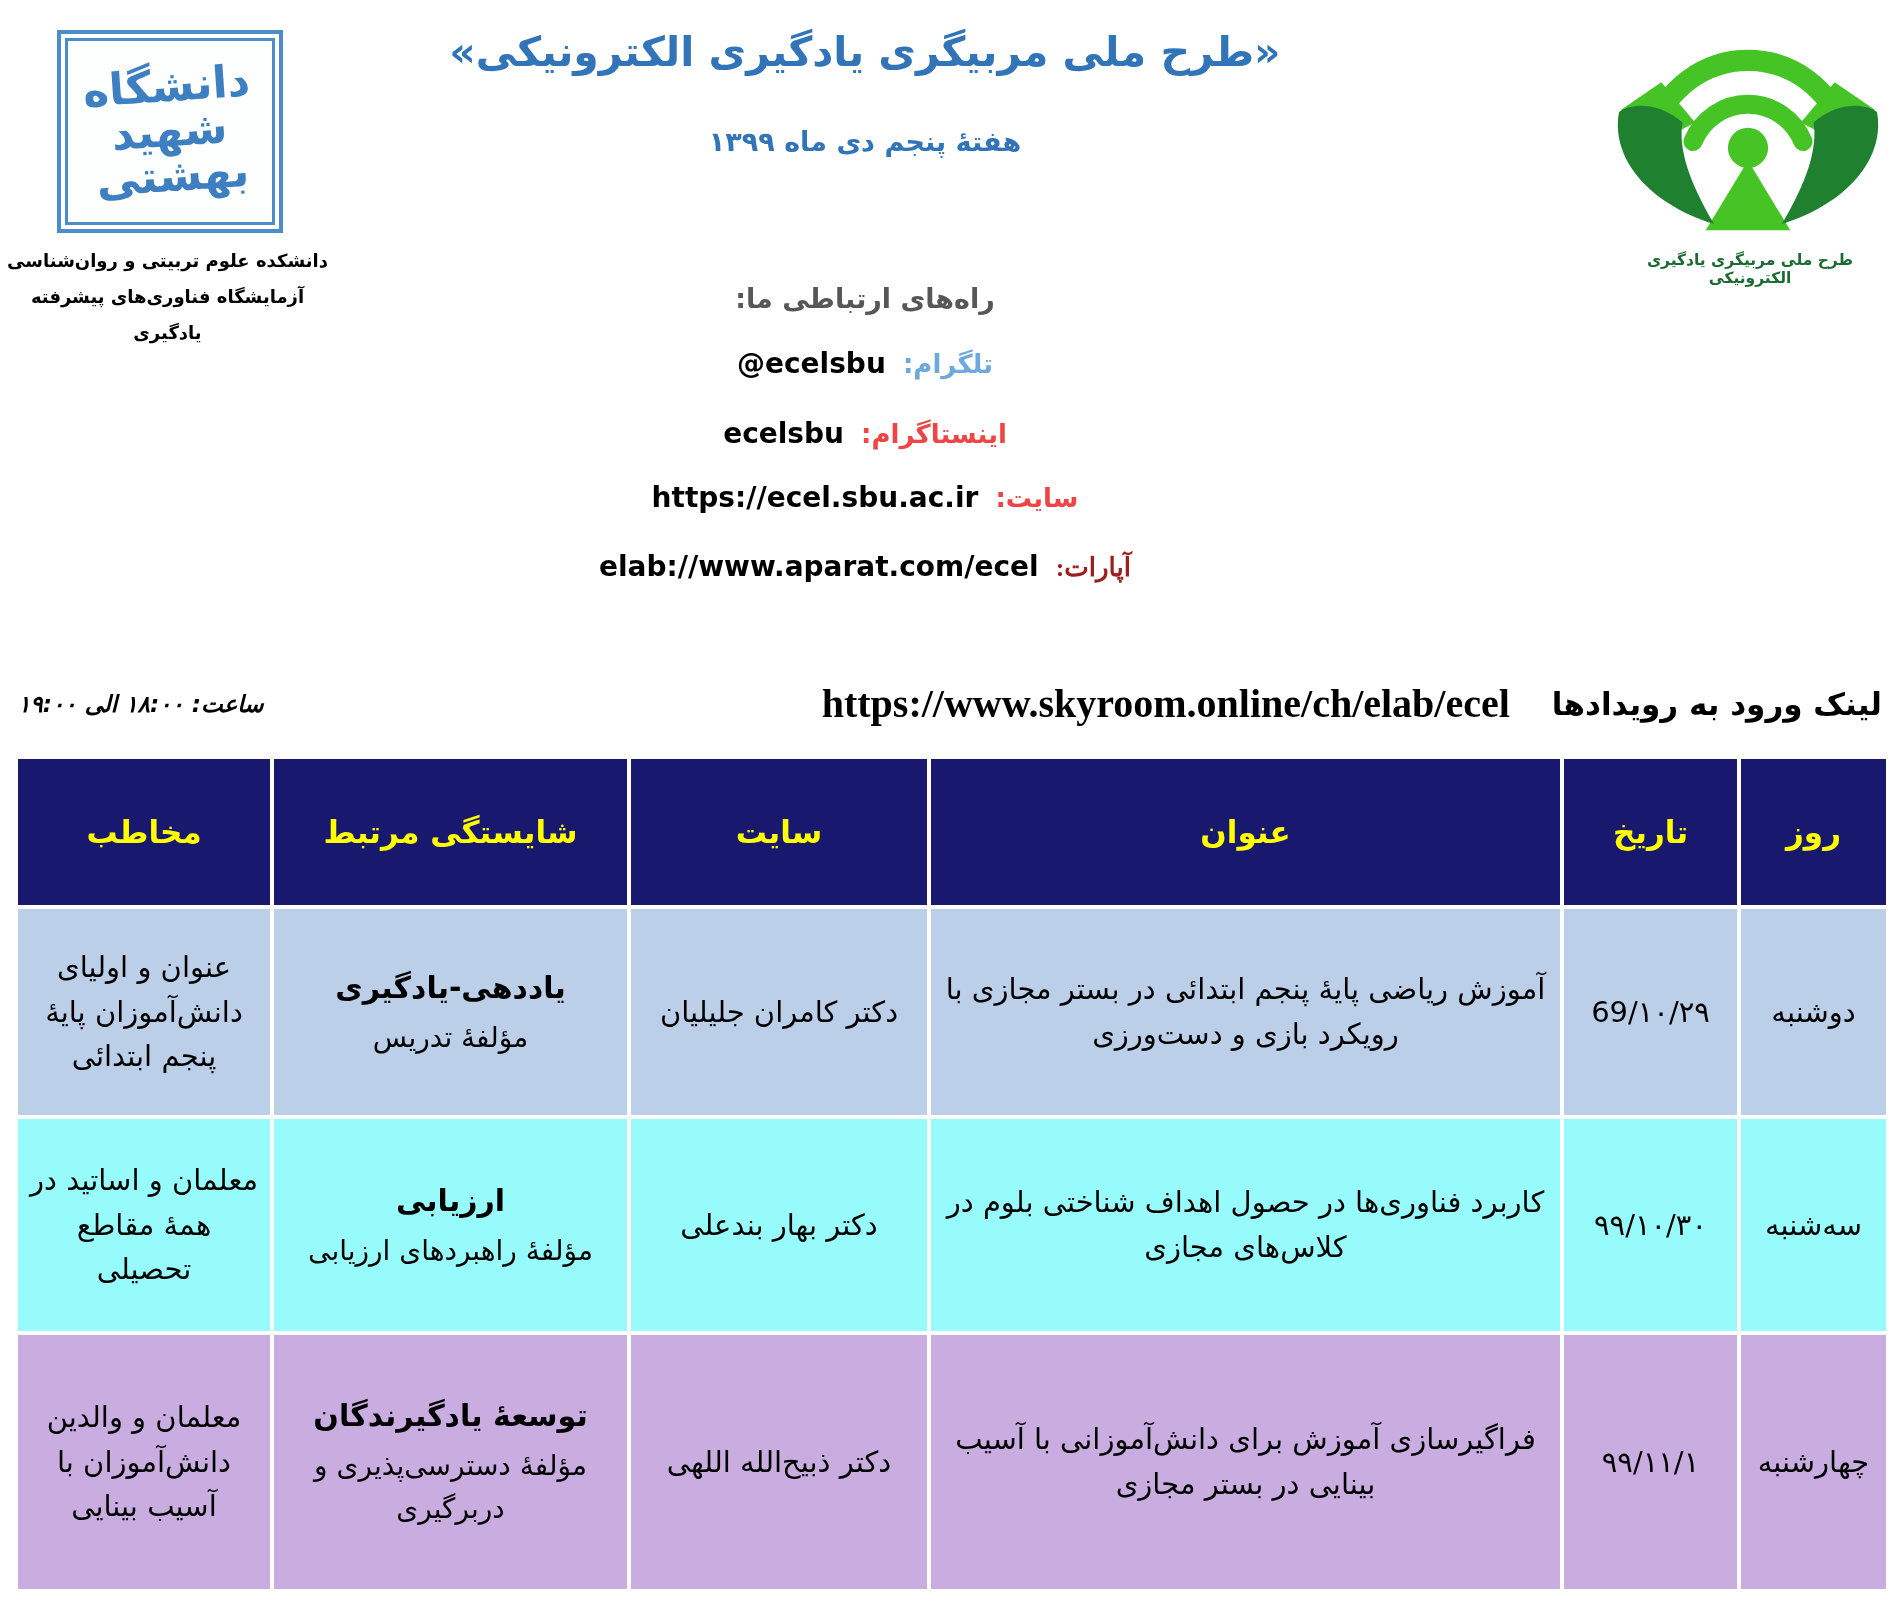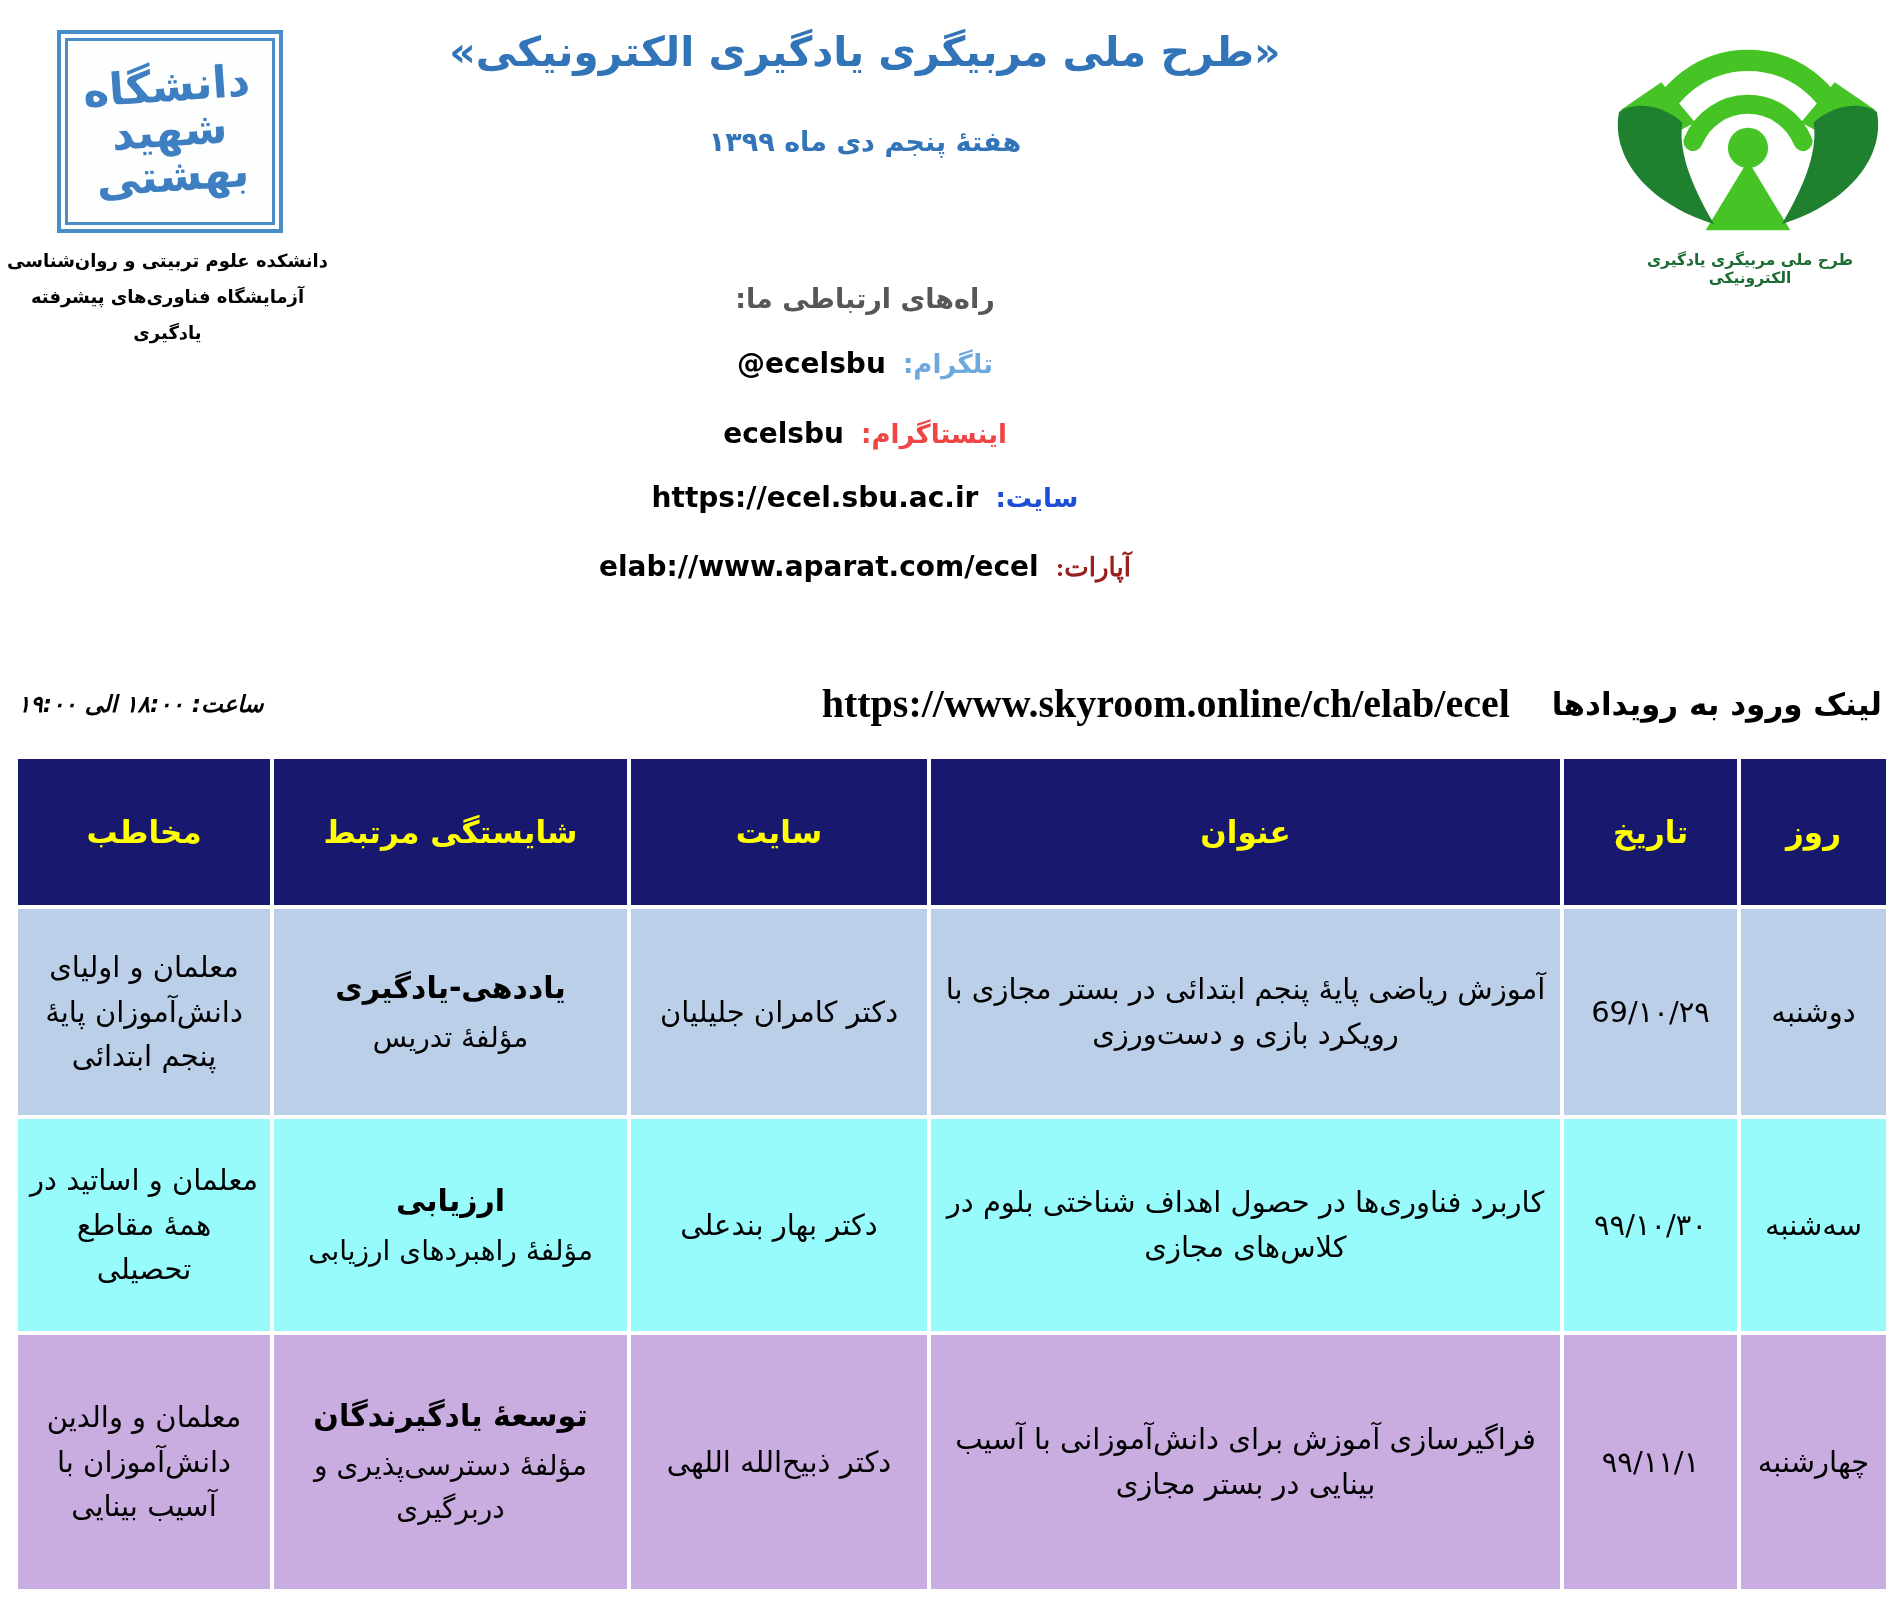--- a/index.html
+++ b/index.html
@@ -73,21 +73,21 @@
 
     <div class="contact-line cl0">
       <span class="contact-label" style="color: rgb(111, 168, 220); text-align: right;">تلگرام:</span>
       <span class="contact-value">@ecelsbu</span>
     </div>
     <div class="contact-line cl1">
       <span class="contact-label" style="color: rgb(239, 69, 69);">اینستاگرام:</span>
       <span class="contact-value">ecelsbu</span>
     </div>
     <div class="contact-line cl2">
-      <span class="contact-label" style="color: #1d4ed8;">سایت:</span>
+      <span class="contact-label" style="color: #ef4444;">سایت:</span>
       <span class="contact-value">https://ecel.sbu.ac.ir</span>
     </div>
     <div class="contact-line cl3">
       <span class="contact-label" style="color: rgb(154, 31, 31); font-family: Liberation Serif, serif;">آپارات:</span>
       <span class="contact-value">elab://www.aparat.com/ecel</span>
     </div>
   </div>
 
   <div class="ecel-logo">
     <svg viewBox="0 0 140 100" xmlns="http://www.w3.org/2000/svg">
@@ -133,21 +133,21 @@
     <tbody>
       <tr class="r0" style="background-color: rgb(188, 207, 233);">
         <td class="c-day">دوشنبه</td>
         <td class="c-date">69/۱۰/۲۹</td>
         <td class="c-title">آموزش ریاضی پایۀ پنجم ابتدائی در بستر مجازی با رویکرد بازی و دست‌ورزی</td>
         <td class="c-instructor">دکتر کامران جلیلیان</td>
         <td class="c-comp">
           <div class="comp-main">یاددهی-یادگیری</div>
           <div class="comp-sub">مؤلفۀ تدریس</div>
         </td>
-        <td class="c-aud">معلمان و اولیای دانش‌آموزان پایۀ پنجم ابتدائی</td>
+        <td class="c-aud">عنوان و اولیای دانش‌آموزان پایۀ پنجم ابتدائی</td>
       </tr>
       <tr class="r1" style="background-color: rgb(151, 251, 251);">
         <td class="c-day">سه‌شنبه</td>
         <td class="c-date">۹۹/۱۰/۳۰</td>
         <td class="c-title">کاربرد فناوری‌ها در حصول اهداف شناختی بلوم در کلاس‌های مجازی</td>
         <td class="c-instructor">دکتر بهار بندعلی</td>
         <td class="c-comp">
           <div class="comp-main">ارزیابی</div>
           <div class="comp-sub">مؤلفۀ راهبردهای ارزیابی</div>
         </td>

